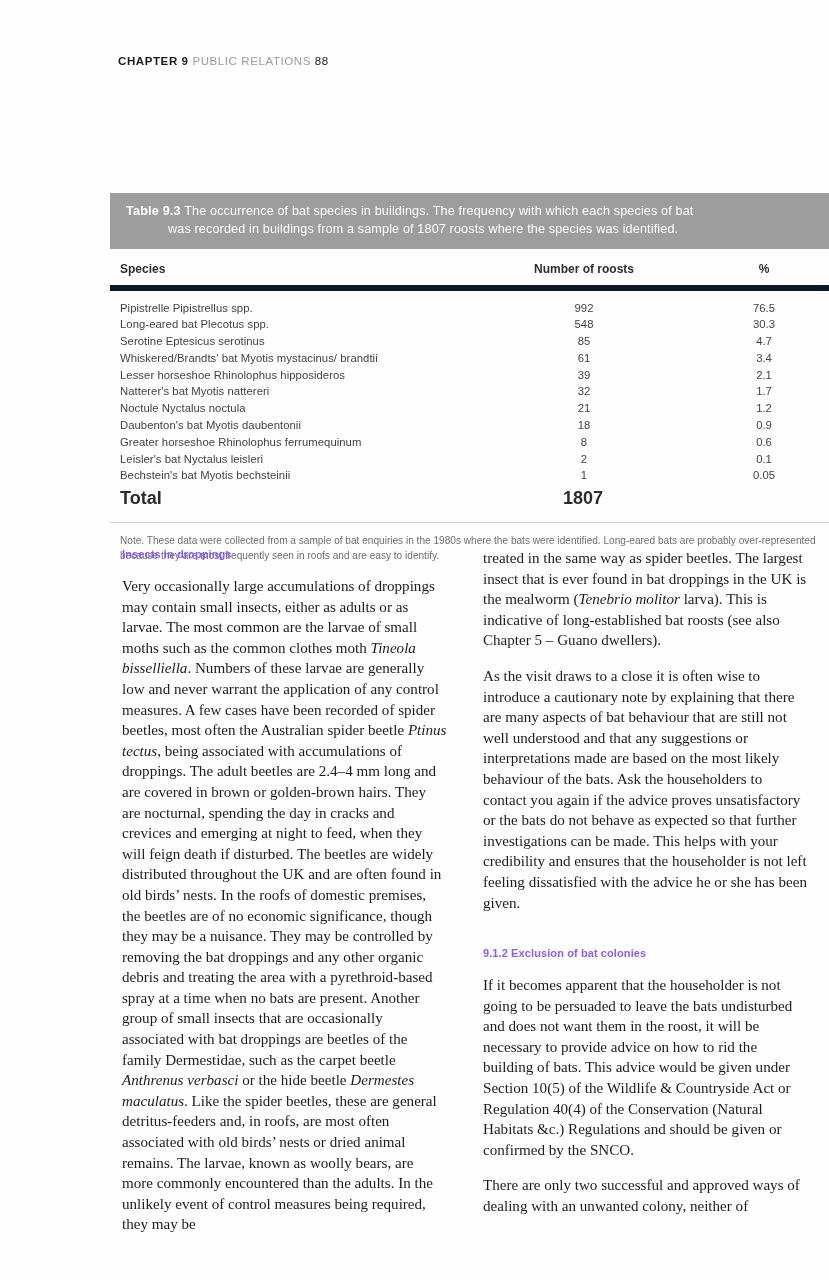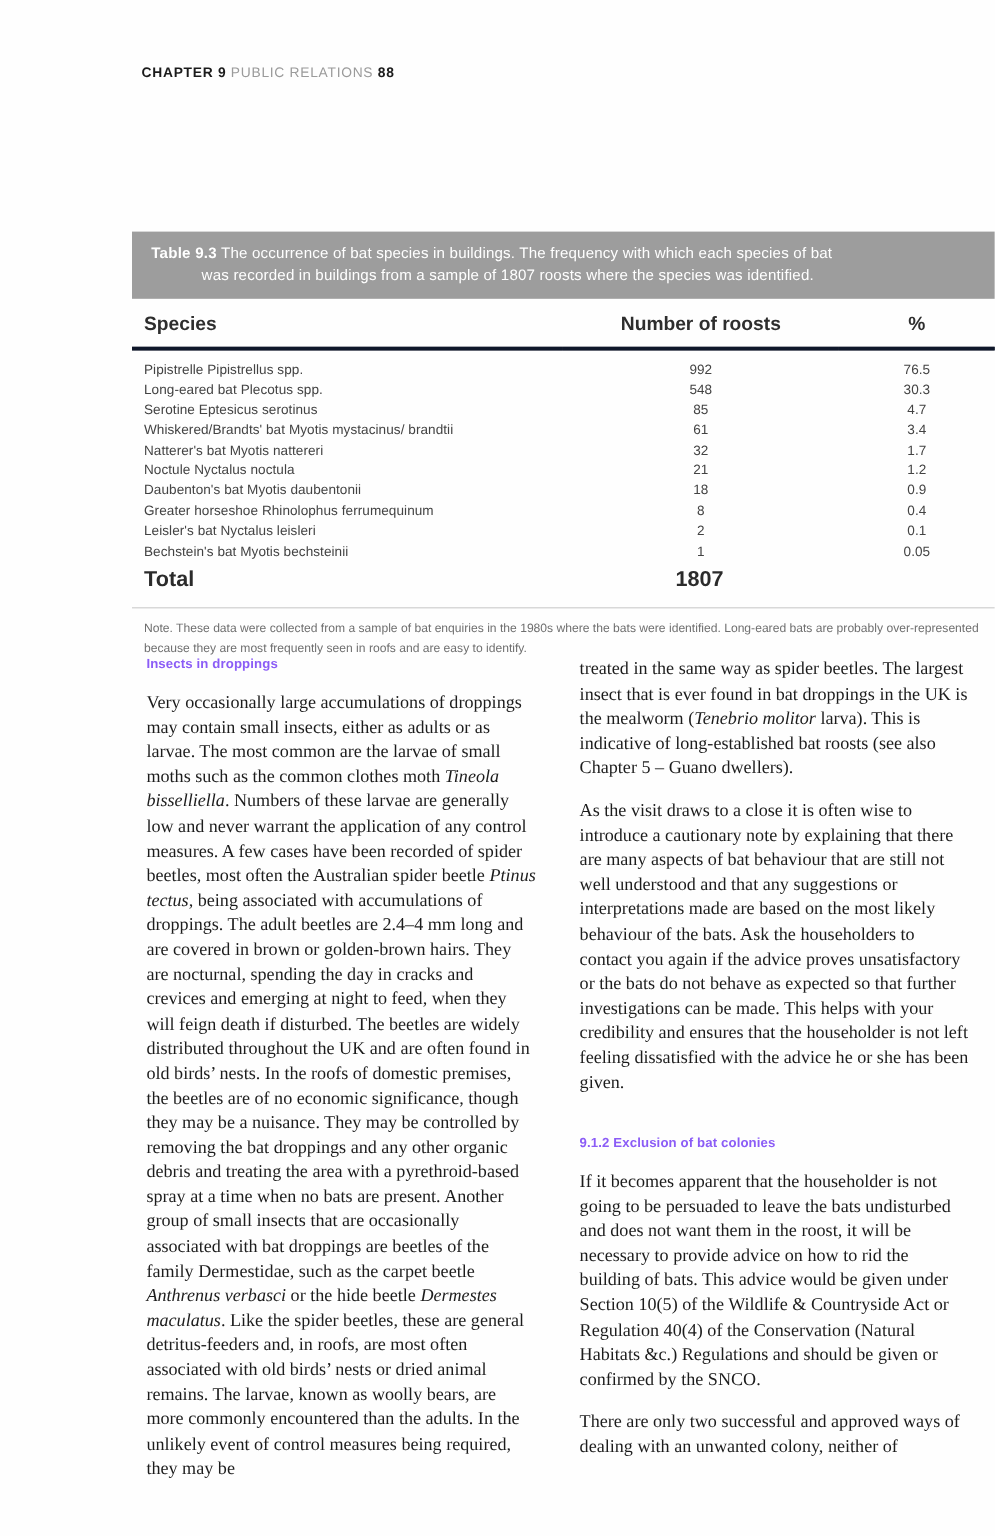--- a/index.html
+++ b/index.html
@@ -36,21 +36,21 @@
   }
   .runhead .chap {
     font-weight: bold;
     color: #1b1b1b;
   }
   .runhead .sect {
     color: #9b9b9b;
     font-weight: normal;
   }
   .runhead .pageno {
-    font-weight: bold;
+    font-weight: normal;
     color: #1b1b1b;
   }
 
   
   .table-block {
     position: absolute;
     left: 110px;
     top: 193px;
     width: 719px;
   }
@@ -73,25 +73,25 @@
   }
 
   .tbl {
     width: 719px;
     border-collapse: collapse;
     font-family: "Liberation Sans", sans-serif;
     color: #3e3e3e;
     margin-top: 13px;
   }
   .tbl th {
-    font-size: 16px;
+    font-size: 12px;
     font-weight: bold;
     color: #2e2e2e;
     padding: 0 0 9px 0;
-    border-bottom: 3px solid #0f172a;
+    border-bottom: 6px solid #0f172a;
   }
   .tbl th.c-species { text-align: left; padding-left: 10px; }
   .tbl th.c-roosts  { width: 230px; }
   .tbl th.c-pct     { text-align: center; width: 130px; }
 
   .tbl td {
     font-size: 11.3px;
     padding: 2.4px 0;
     color: #434343;
   }
@@ -206,38 +206,43 @@
             <td class="c-species"><span>Serotine </span><span class="sci">Eptesicus serotinus</span></td>
             <td class="c-roosts">85</td>
             <td class="c-pct">4.7</td>
           </tr>
           <tr>
             <td class="c-species"><span>Whiskered/Brandts' bat </span><span class="sci">Myotis mystacinus/ brandtii</span></td>
             <td class="c-roosts">61</td>
             <td class="c-pct">3.4</td>
           </tr>
           <tr>
+            <td class="c-species"><span>Lesser horseshoe </span><span class="sci">Rhinolophus hipposideros</span></td>
+            <td class="c-roosts">39</td>
+            <td class="c-pct">2.1</td>
+          </tr>
+          <tr>
             <td class="c-species"><span>Natterer's bat </span><span class="sci">Myotis nattereri</span></td>
             <td class="c-roosts">32</td>
             <td class="c-pct">1.7</td>
           </tr>
           <tr>
             <td class="c-species"><span>Noctule </span><span class="sci">Nyctalus noctula</span></td>
             <td class="c-roosts">21</td>
             <td class="c-pct">1.2</td>
           </tr>
           <tr>
             <td class="c-species"><span>Daubenton's bat </span><span class="sci">Myotis daubentonii</span></td>
             <td class="c-roosts">18</td>
             <td class="c-pct">0.9</td>
           </tr>
           <tr>
             <td class="c-species"><span>Greater horseshoe </span><span class="sci">Rhinolophus ferrumequinum</span></td>
             <td class="c-roosts">8</td>
-            <td class="c-pct">0.4</td>
+            <td class="c-pct">0.6</td>
           </tr>
           <tr>
             <td class="c-species"><span>Leisler's bat </span><span class="sci">Nyctalus leisleri</span></td>
             <td class="c-roosts">2</td>
             <td class="c-pct">0.1</td>
           </tr>
           <tr>
             <td class="c-species"><span>Bechstein's bat </span><span class="sci">Myotis bechsteinii</span></td>
             <td class="c-roosts">1</td>
             <td class="c-pct">0.05</td>

